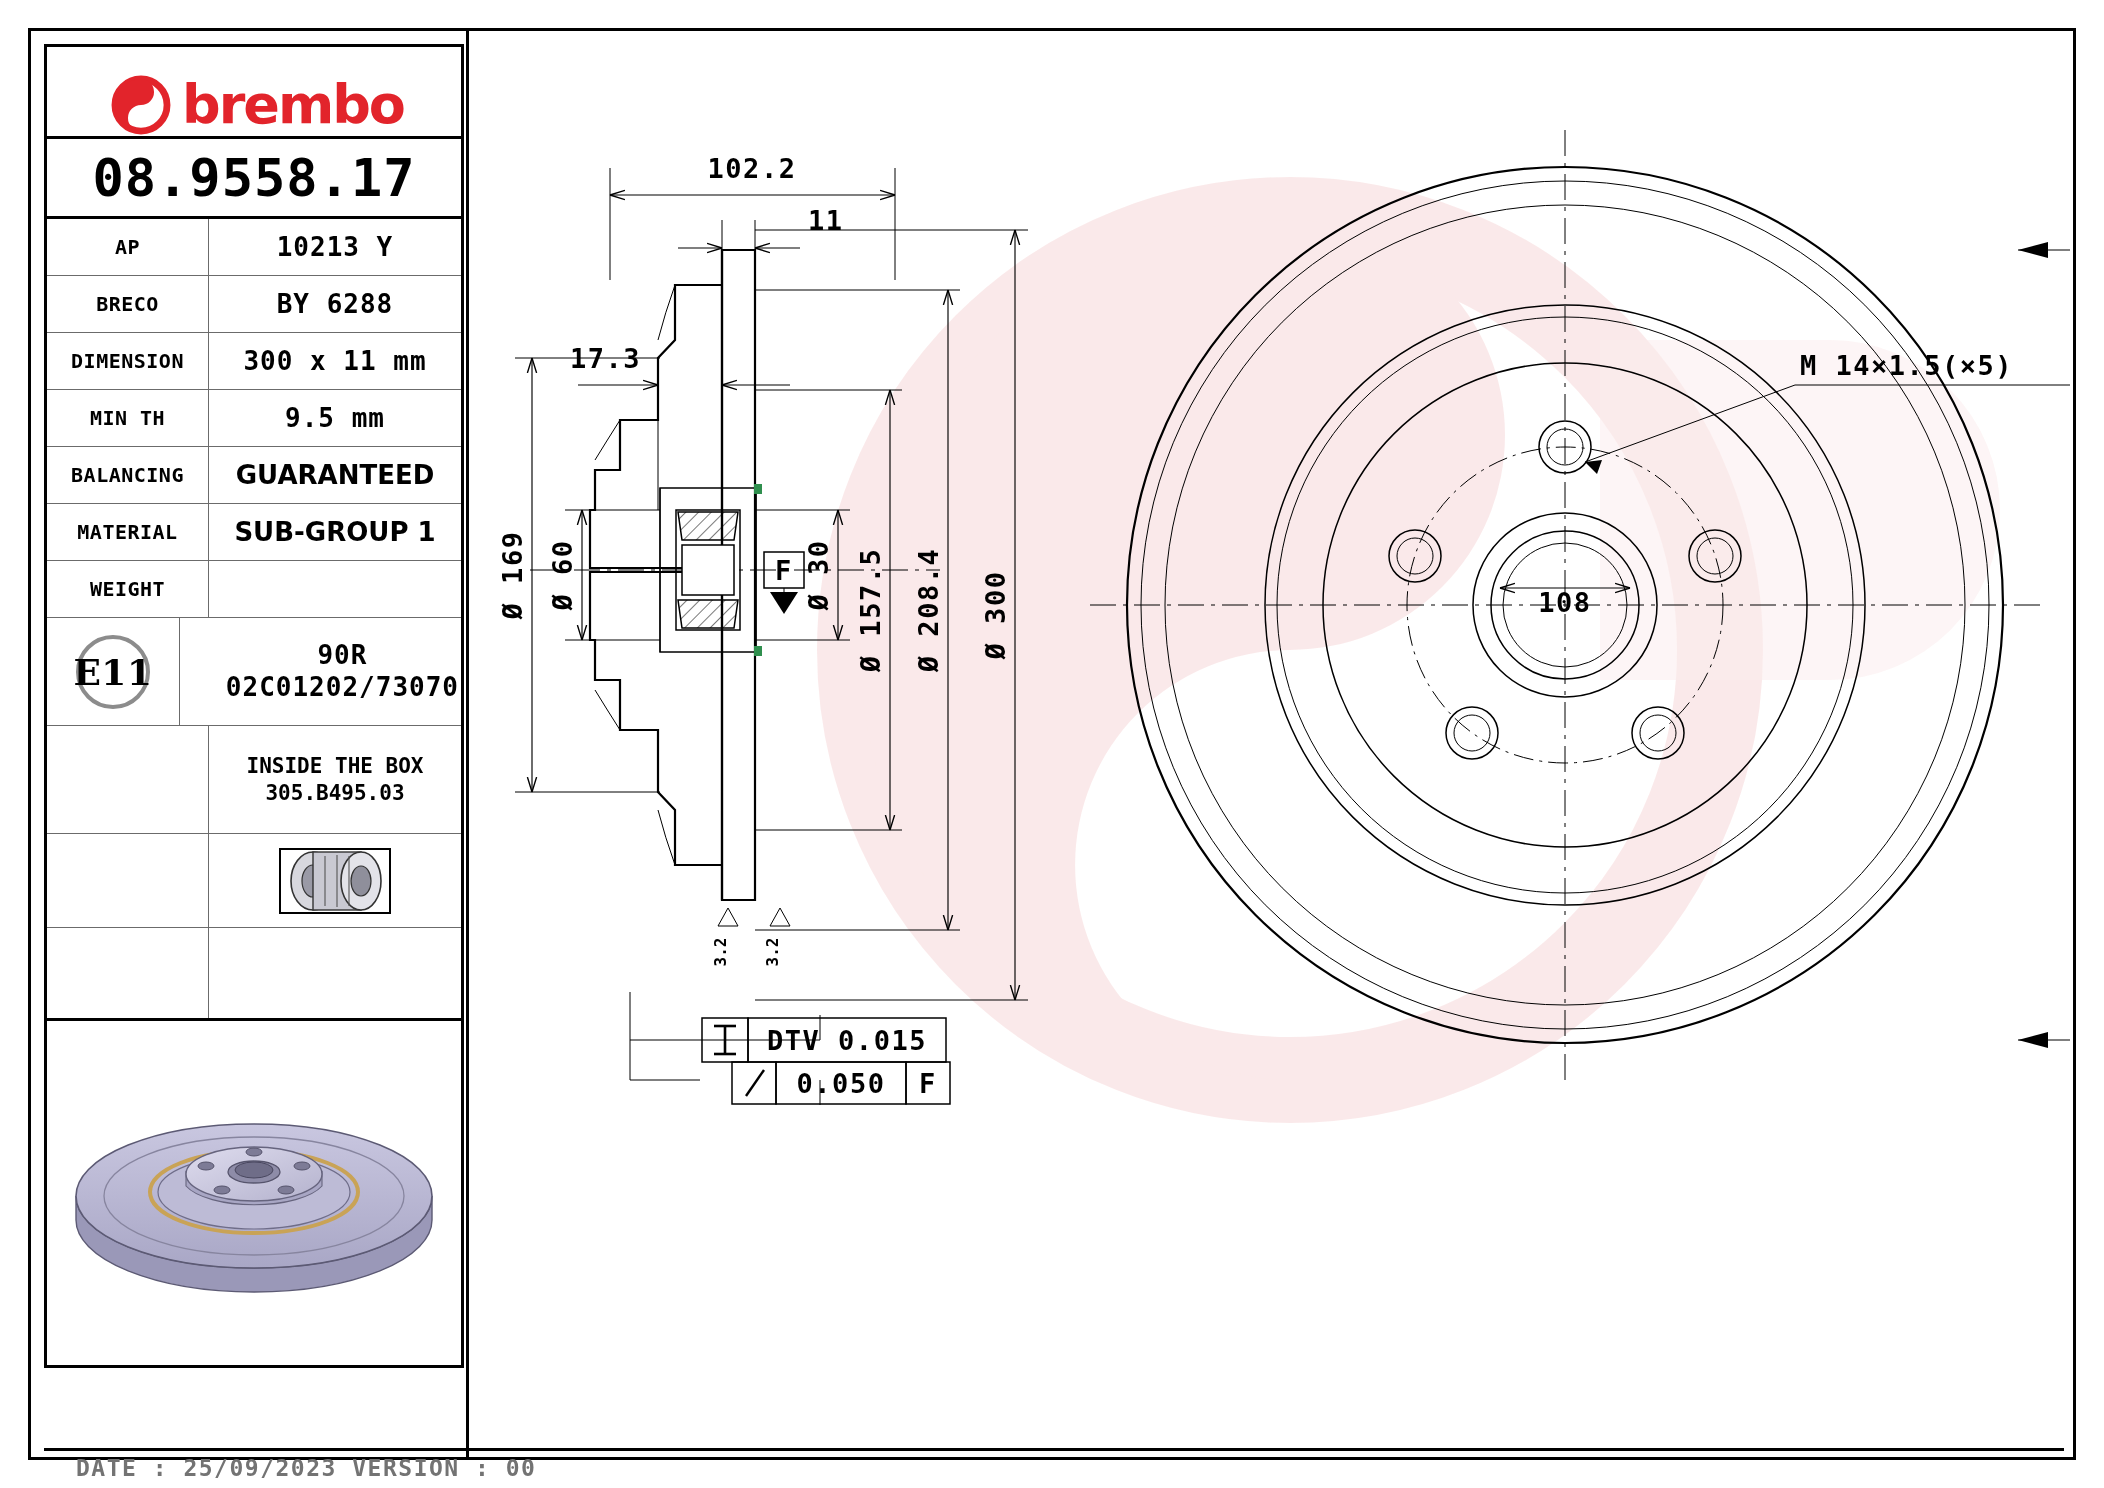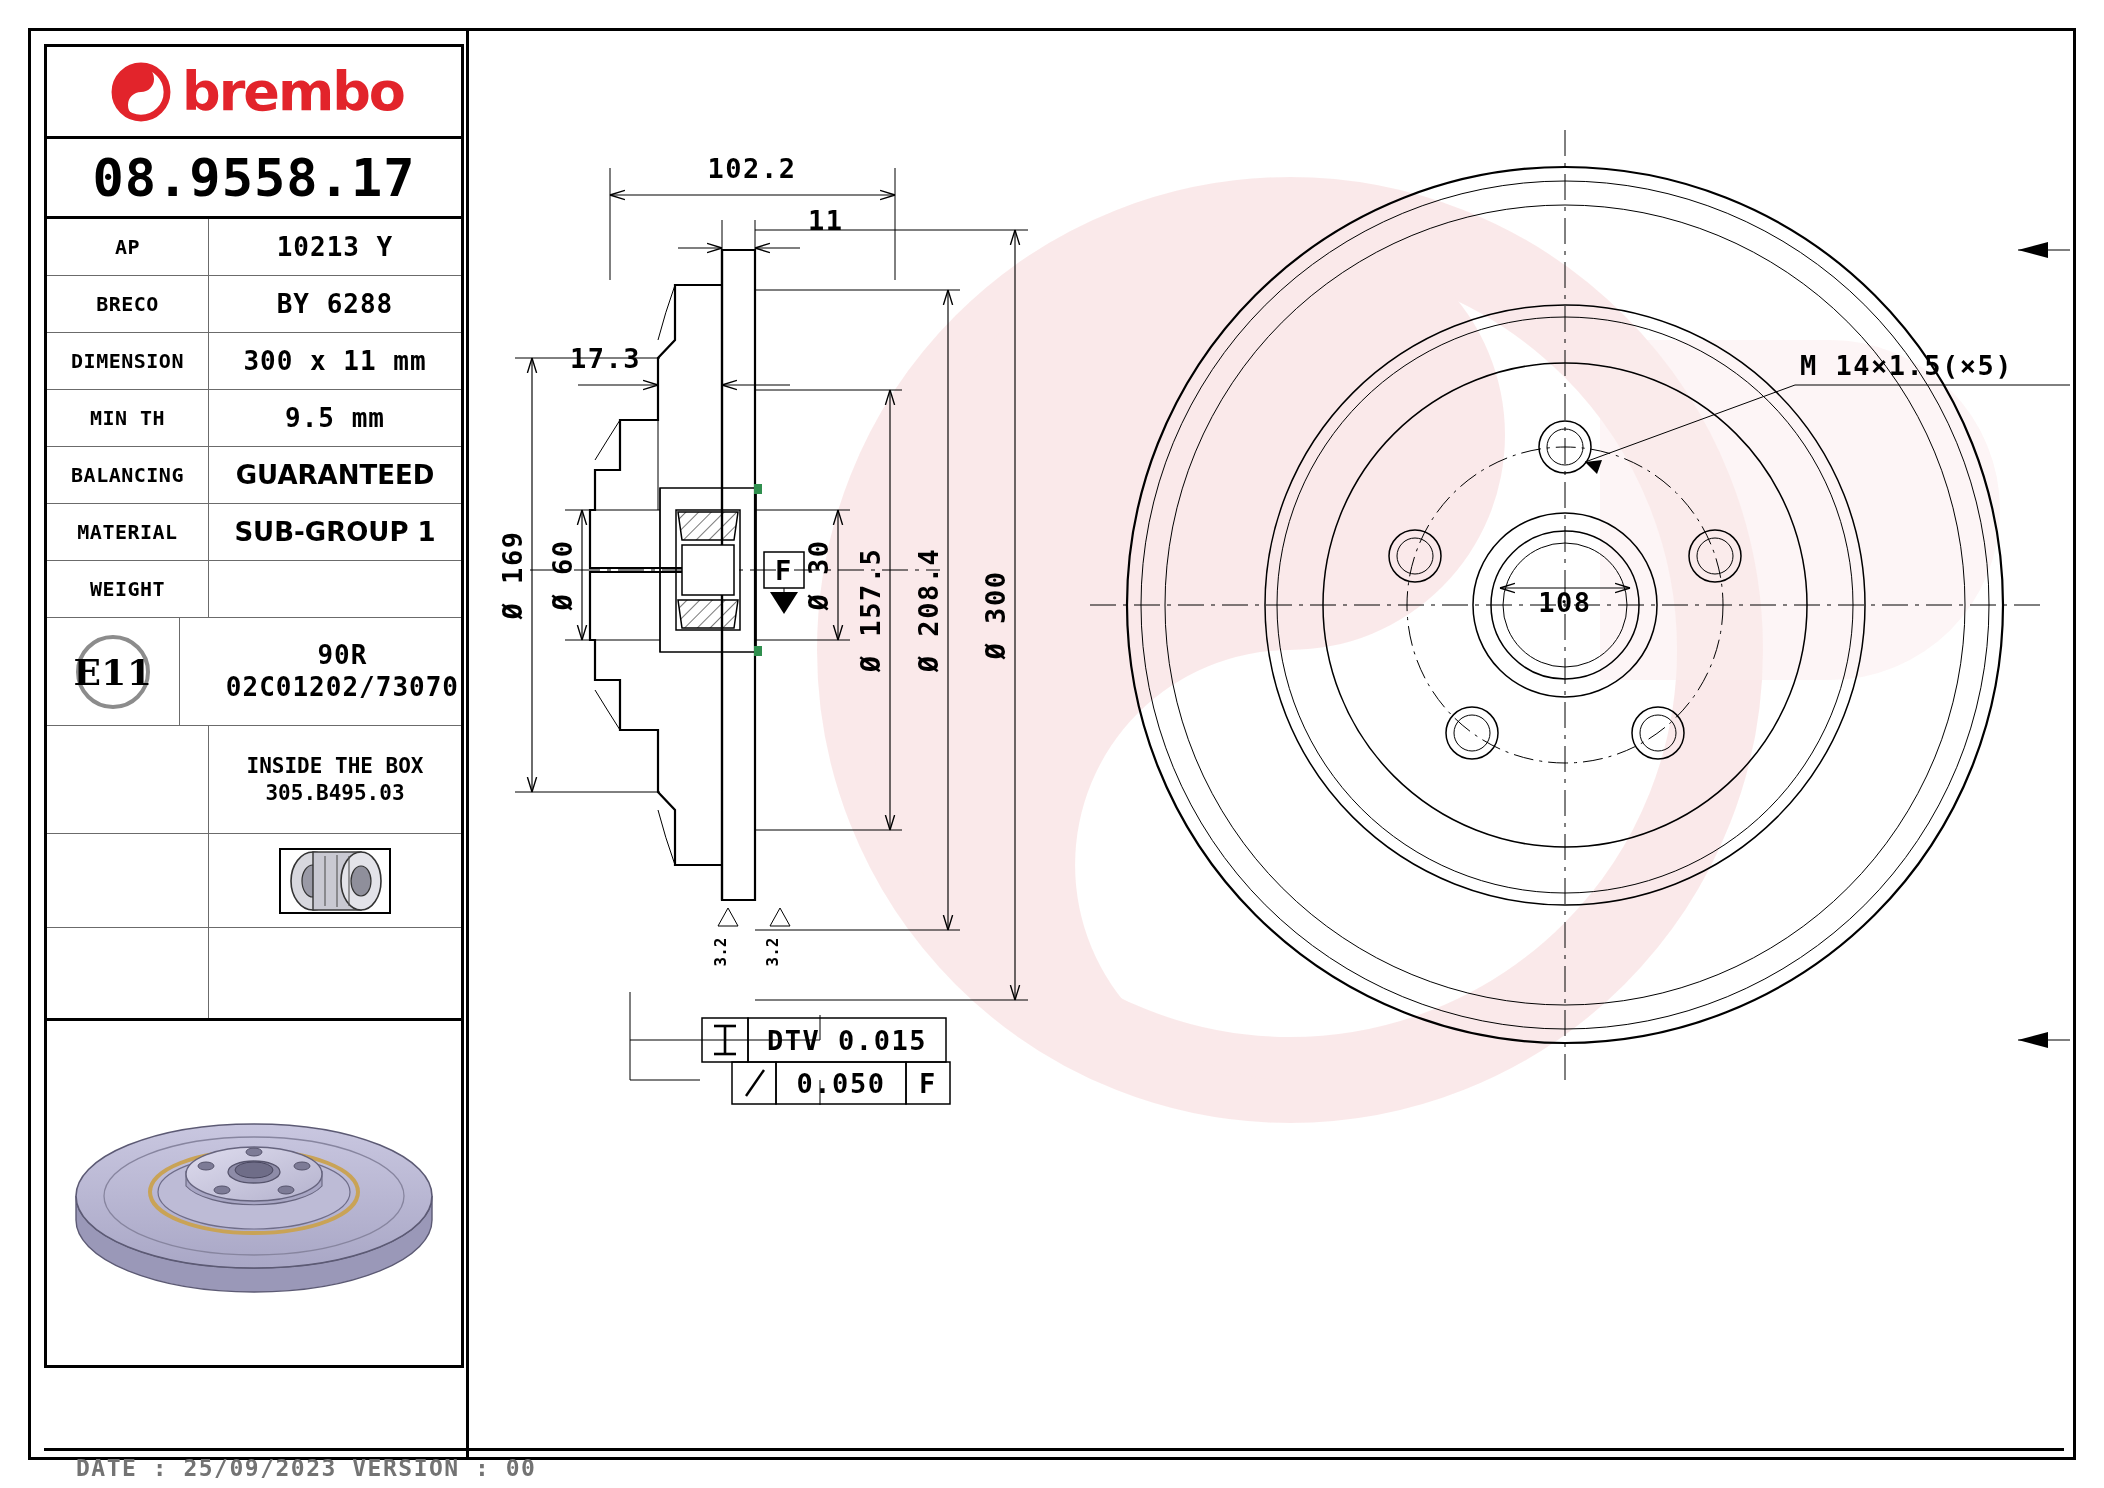--- a/index.html
+++ b/index.html
@@ -38,21 +38,21 @@
     position: absolute;
     left: 44px; top: 44px;
     width: 420px;
     border: 3px solid #000;
     background: #fff;
     z-index: 3;
   }
   .logo-cell {
     height: 92px;
     border-bottom: 3px solid #000;
-    display: flex; align-items: center; justify-content: center;
+    display: flex; align-items: flex-end; justify-content: center;
     padding-left: 6px;
   }
   .brembo-logo { display: flex; align-items: center; gap: 10px; }
   .brembo-word {
     font-family: "DejaVu Sans", sans-serif;
     font-weight: bold;
     font-size: 54px;
     color: #e2242b;
     letter-spacing: -2px;
     line-height: 1;

